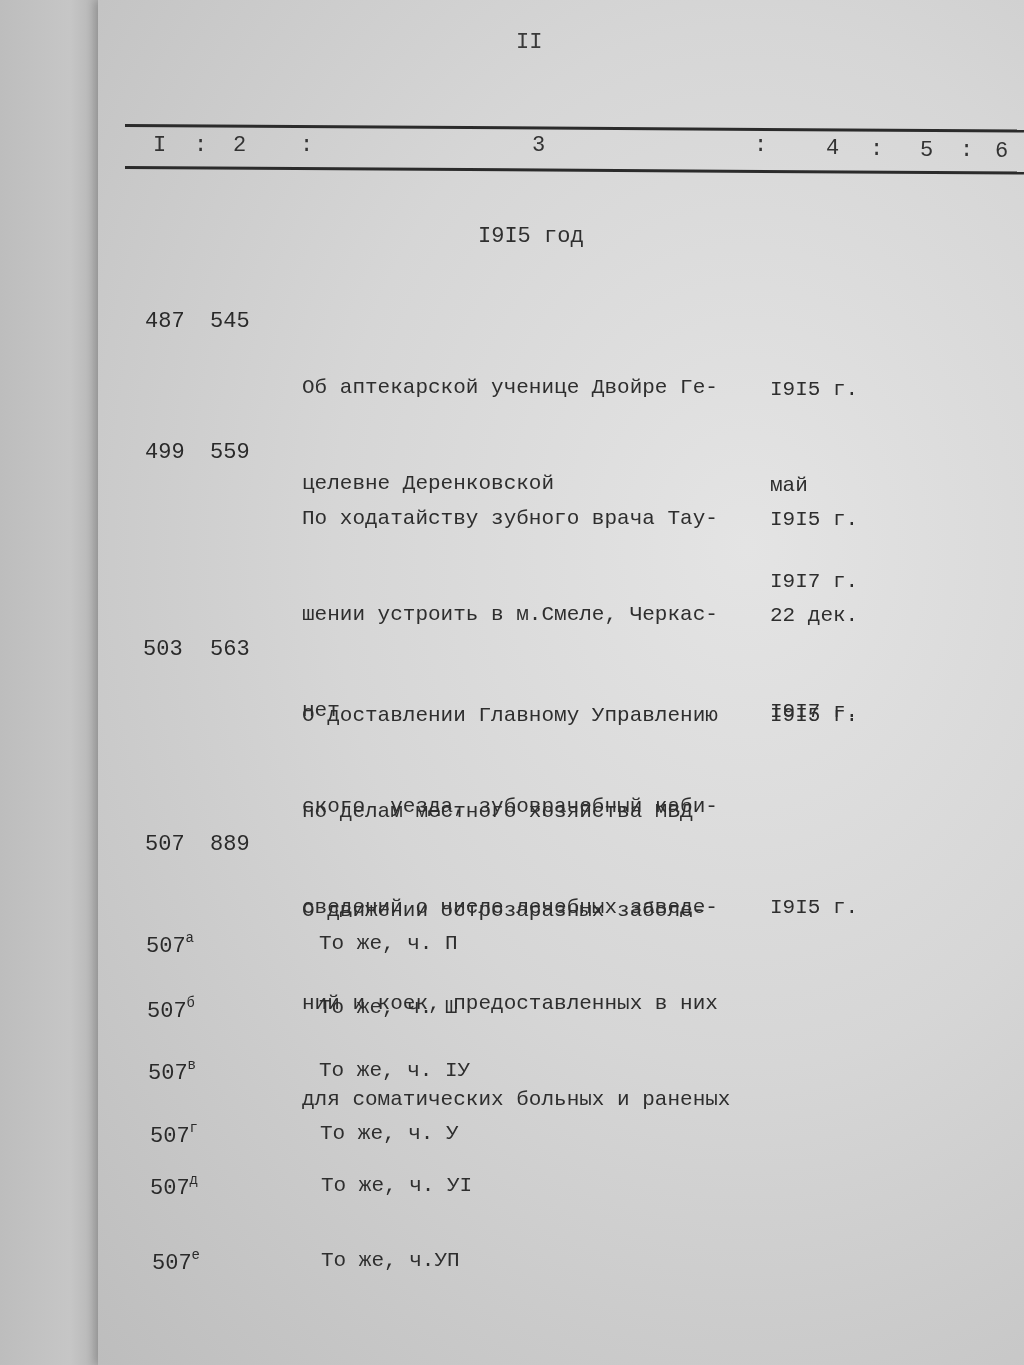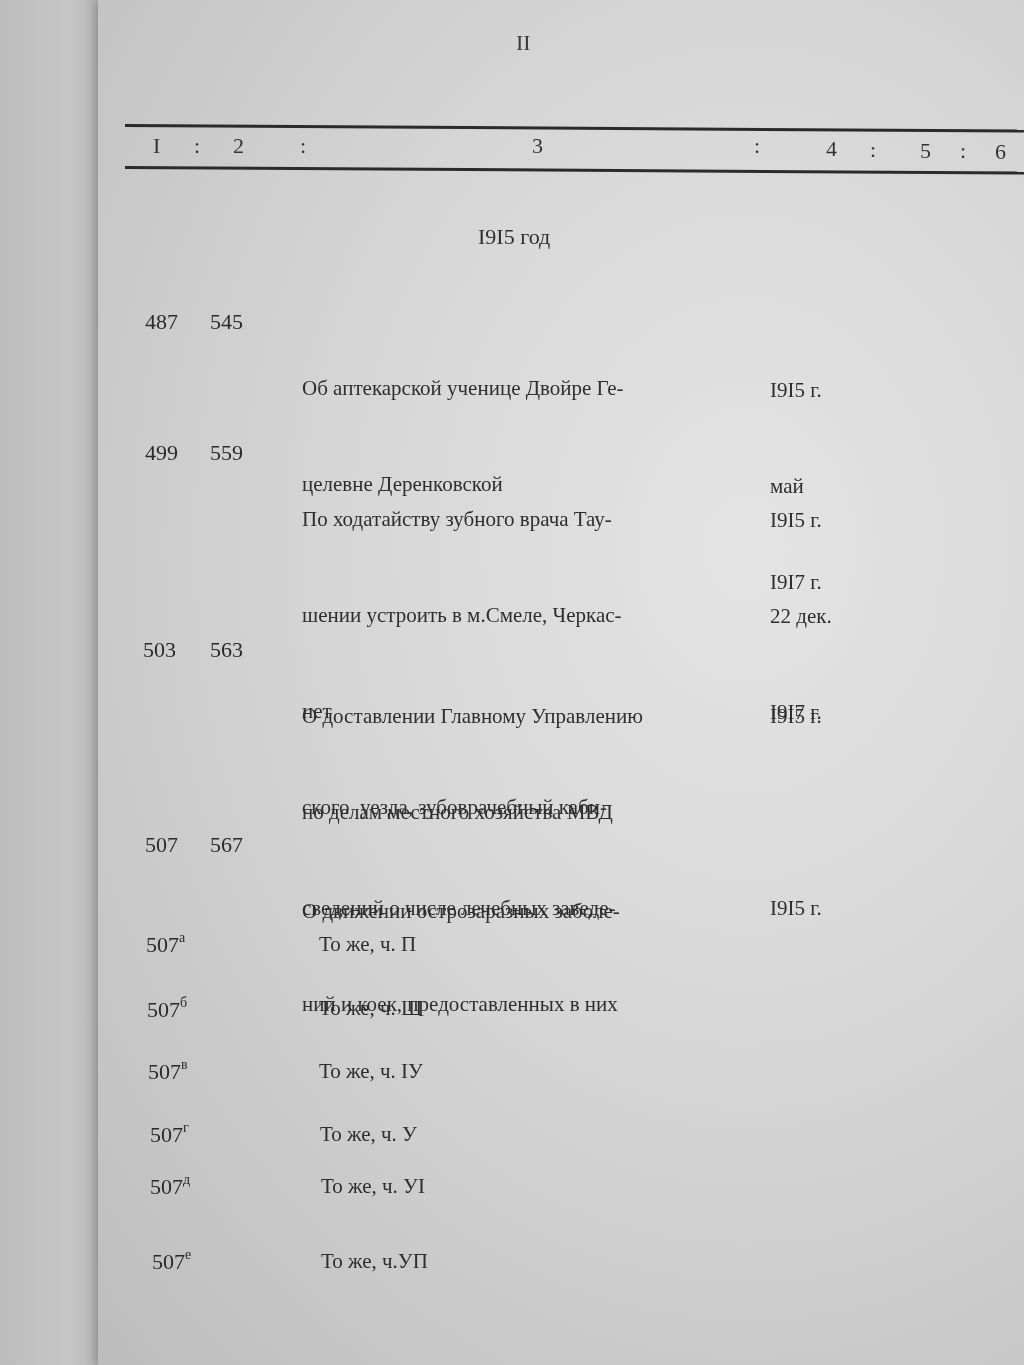--- a/index.html
+++ b/index.html
@@ -11,21 +11,21 @@
   }
   .prev-page {
     position: absolute; left: 0; top: 0; width: 100px; height: 1365px;
     background: linear-gradient(to right, #bdbdbd 0%, #c6c6c6 70%, #b3b3b3 100%);
   }
   .page {
     position: absolute; left: 98px; top: 0; width: 926px; height: 1365px;
     background: radial-gradient(ellipse at 70% 40%, #e4e4e4 0%, #d6d6d6 45%, #bdbdbd 100%);
     box-shadow: -4px 0 8px rgba(0,0,0,0.18);
   }
-  .abs { position: absolute; white-space: pre; font-family: Liberation Serif, serif; }
+  .abs { position: absolute; white-space: pre; }
   .page-num { left: 516px; top: 30px; font-size: 22px; color: #3a3a3a; }
   .rule { position: absolute; height: 3px; background: #2b2b2b; left: 125px; width: 899px; }
   .rule.top { top: 124px; transform: rotate(0.35deg); transform-origin: left; }
   .rule.bot { top: 166px; transform: rotate(0.35deg); transform-origin: left; }
   .hdr { top: 133px; font-size: 22px; color: #333; }
   .year-heading { left: 478px; top: 224px; font-size: 22px; color: #2f2f2f; }
   .col1 { font-size: 22px; }
   .desc { font-size: 21px; line-height: 32px; color: #2e2e2e; }
   .date { font-size: 21px; line-height: 32px; color: #2e2e2e; }
   sup { font-size: 14px; vertical-align: 10px; }
@@ -81,27 +81,28 @@
   <div>I9I7 г.</div>
 </div>
 
 <span class="abs col1" style="left:143px;top:637px">503</span>
 <span class="abs col1" style="left:210px;top:637px">563</span>
 <div class="abs desc" style="left:302px;top:636px">
   <div>О доставлении Главному Управлению</div>
   <div>по делам местного хозяйства МВД</div>
   <div>сведений о числе лечебных заведе-</div>
   <div>ний и коек, предоставленных в них</div>
+  <div>для соматических больных и раненых</div>
 </div>
 <div class="abs date" style="left:770px;top:636px">
   <div>I9I5 г.</div>
 </div>
 
 <span class="abs col1" style="left:145px;top:832px">507</span>
-<span class="abs col1" style="left:210px;top:832px">567</span>
+<span class="abs col1" style="left:210px;top:832px">889</span>
 <div class="abs desc" style="left:302px;top:831px">
   <div>О движении острозаразных заболе-</div>
 </div>
 <div class="abs date" style="left:770px;top:828px">
   <div>I9I5 г.</div>
 </div>
 
 <div class="abs col1" style="left:146px;top:930px"><span>507</span><sup>а</sup></div>
 <div class="abs desc" style="left:319px;top:928px">То же, ч. П</div>
 

